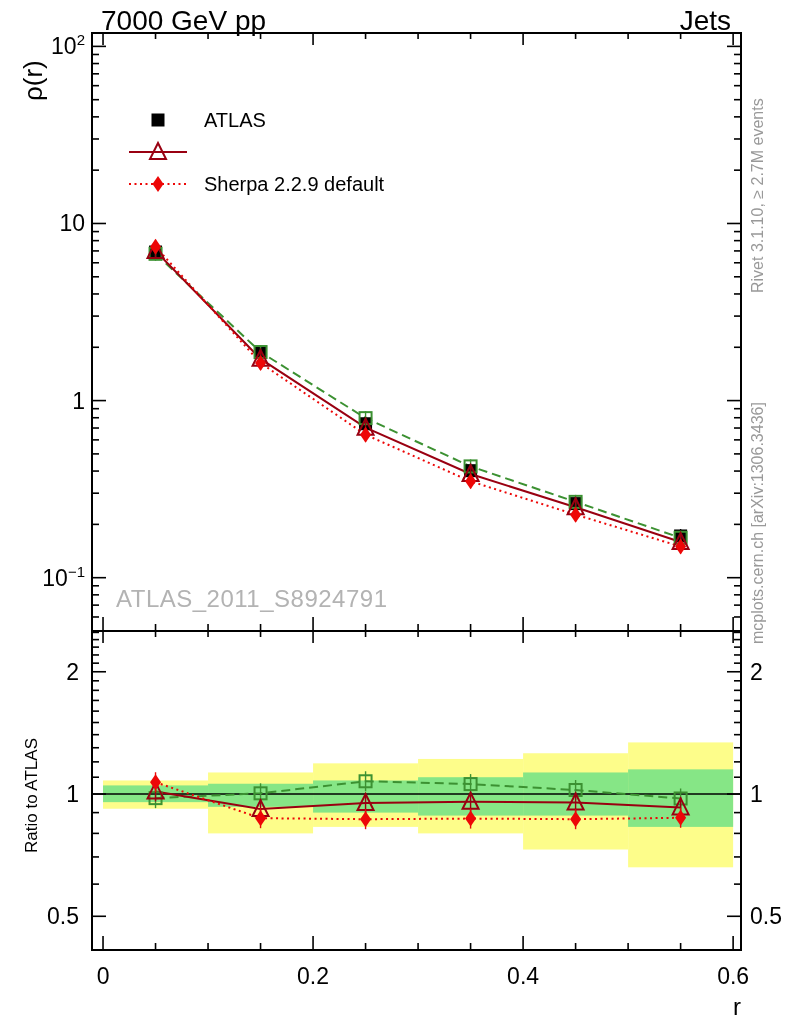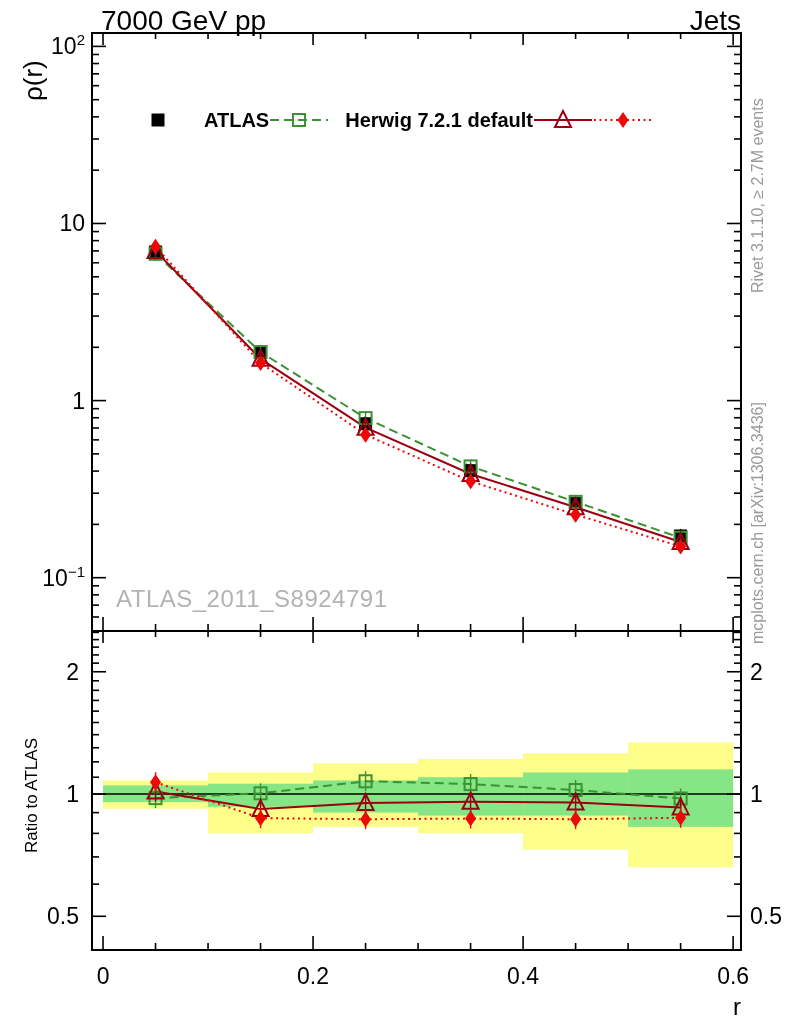--- a/index.html
+++ b/index.html
@@ -4,21 +4,21 @@
 <style>
   html,body{margin:0;padding:0;background:#fff;}
   body{width:786px;height:1024px;position:relative;font-family:"Liberation Sans",sans-serif;overflow:hidden;}
   .abs{position:absolute;}
   .vtext{position:absolute;transform-origin:0 0;transform:rotate(-90deg);white-space:nowrap;}
   #chart-svg{position:absolute;left:0;top:0;}
   svg text{font-family:"Liberation Sans",sans-serif;fill:#000;}
   .title{font-size:28px;color:#000;white-space:nowrap;}
   .graytext{color:#999999;font-size:16px;}
   #watermark{color:#b3b3b3;font-size:24px;text-align:left;letter-spacing:0.5px;}
-  #legend{display:flex;flex-direction:row;font-weight:bold;}
+  #legend{display:flex;flex-direction:column;}
   .legend-row{display:flex;align-items:center;height:24px;margin-bottom:8px;}
   .legend-label{margin-left:16px;font-size:20px;color:#000;white-space:nowrap;}
   #ylabel-main{font-size:26px;}
   #ylabel-ratio{font-size:17px;}
   #xlabel{font-size:24px;}
 </style>
 </head>
 <body>
 
 <svg id="chart-svg" width="786" height="1024">
@@ -317,50 +317,44 @@
       <text x="79" y="679.7641275112901" text-anchor="end" font-size="23">2</text>
       <text x="750" y="679.7641275112901" text-anchor="start" font-size="23">2</text>
       <text x="79" y="802.023353199429" text-anchor="end" font-size="23">1</text>
       <text x="750" y="802.023353199429" text-anchor="start" font-size="23">1</text>
       <text x="79" y="924.2825788875681" text-anchor="end" font-size="23">0.5</text>
       <text x="750" y="924.2825788875681" text-anchor="start" font-size="23">0.5</text>
     </g>
   </svg>
 
 <div class="abs title" style="left:101px;top:5px;">7000 GeV pp</div>
-<div class="abs title" style="right:45px;top:5px;">Jets</div>
+<div class="abs title" style="right:55px;top:5px;">Jets</div>
 
 <div class="vtext" id="ylabel-main" style="left:18px;top:101px;">ρ(r)</div>
 <div class="vtext" id="ylabel-ratio" style="left:22px;top:853px;">Ratio to ATLAS</div>
 <div class="abs" id="xlabel" style="right:45px;top:993px;">r</div>
 
 <div class="vtext graytext" style="left:749px;top:293px;">Rivet 3.1.10, ≥ 2.7M events</div>
 <div class="vtext graytext" style="left:749px;top:644px;">mcplots.cern.ch [arXiv:1306.3436]</div>
 
 <div class="abs" id="watermark" style="left:116px;top:585px;width:649px;">ATLAS_2011_S8924791</div>
 
 <div class="abs" id="legend" style="left:128px;top:108px;">
     <div class="legend-row">
       <svg width="60" height="24">
         <rect x="23.5" y="5.5" width="13" height="13" fill="#000000"></rect>
       </svg>
       <span class="legend-label">ATLAS</span>
-    </div>
-    <div class="legend-row">
-      <svg width="60" height="24">
-        <line x1="1" y1="12" x2="59" y2="12" stroke="#3c9132" fill="none" stroke-width="2" stroke-dasharray="9 5"></line>
-        <rect x="24" y="6" width="12" height="12" fill="none" stroke="#3c9132" stroke-width="2"></rect>
-      </svg>
-      <span class="legend-label">Herwig 7.2.1 default</span>
     </div>
     <div class="legend-row">
       <svg width="60" height="24">
         <line x1="1" y1="12" x2="59" y2="12" stroke="#990011" fill="none" stroke-width="2"></line>
         <path d="M 30 3 L 38 19 L 22 19 Z" fill="none" stroke="#990011" stroke-width="2"></path>
       </svg>
     </div>
     <div class="legend-row">
       <svg width="60" height="24">
         <line x1="1" y1="12" x2="59" y2="12" stroke="#ed0707" fill="none" stroke-width="2" stroke-dasharray="2 3.5"></line>
         <path d="M 30 4 L 35.5 12 L 30 20 L 24.5 12 Z" fill="#ed0707"></path>
       </svg>
+      <span class="legend-label">Sherpa 2.2.9 default</span>
     </div>
   </div>
 
 </body></html>

